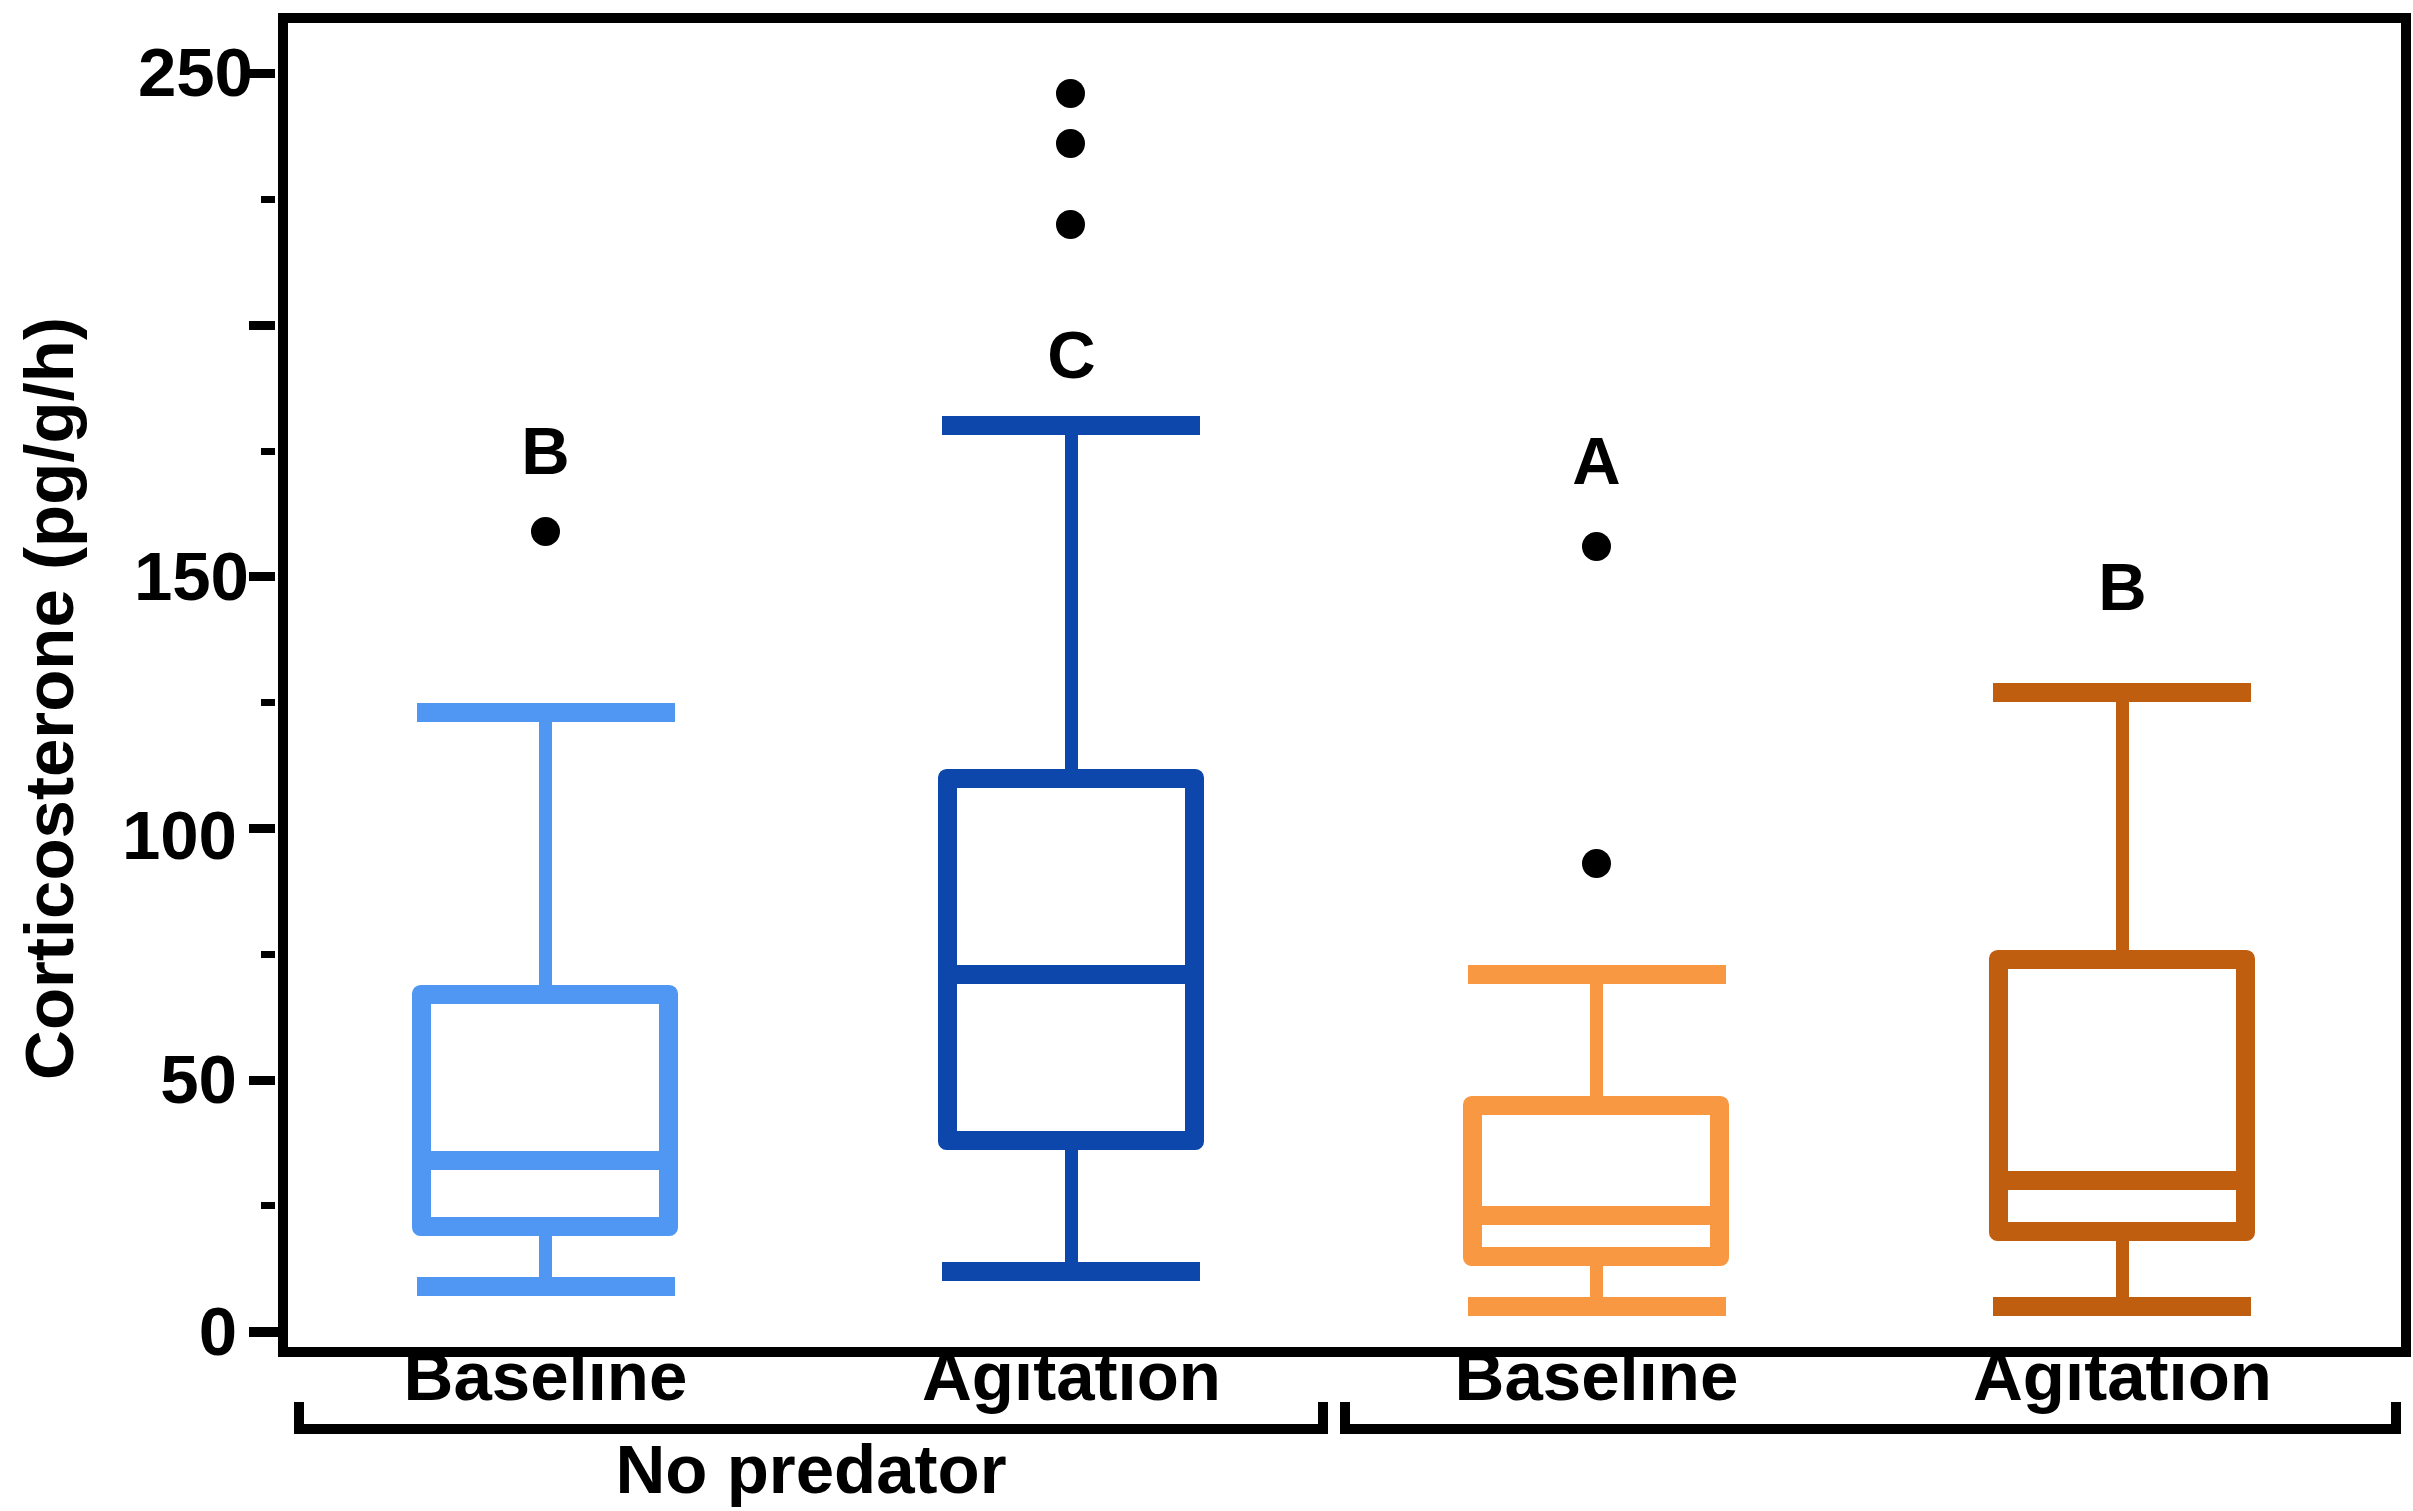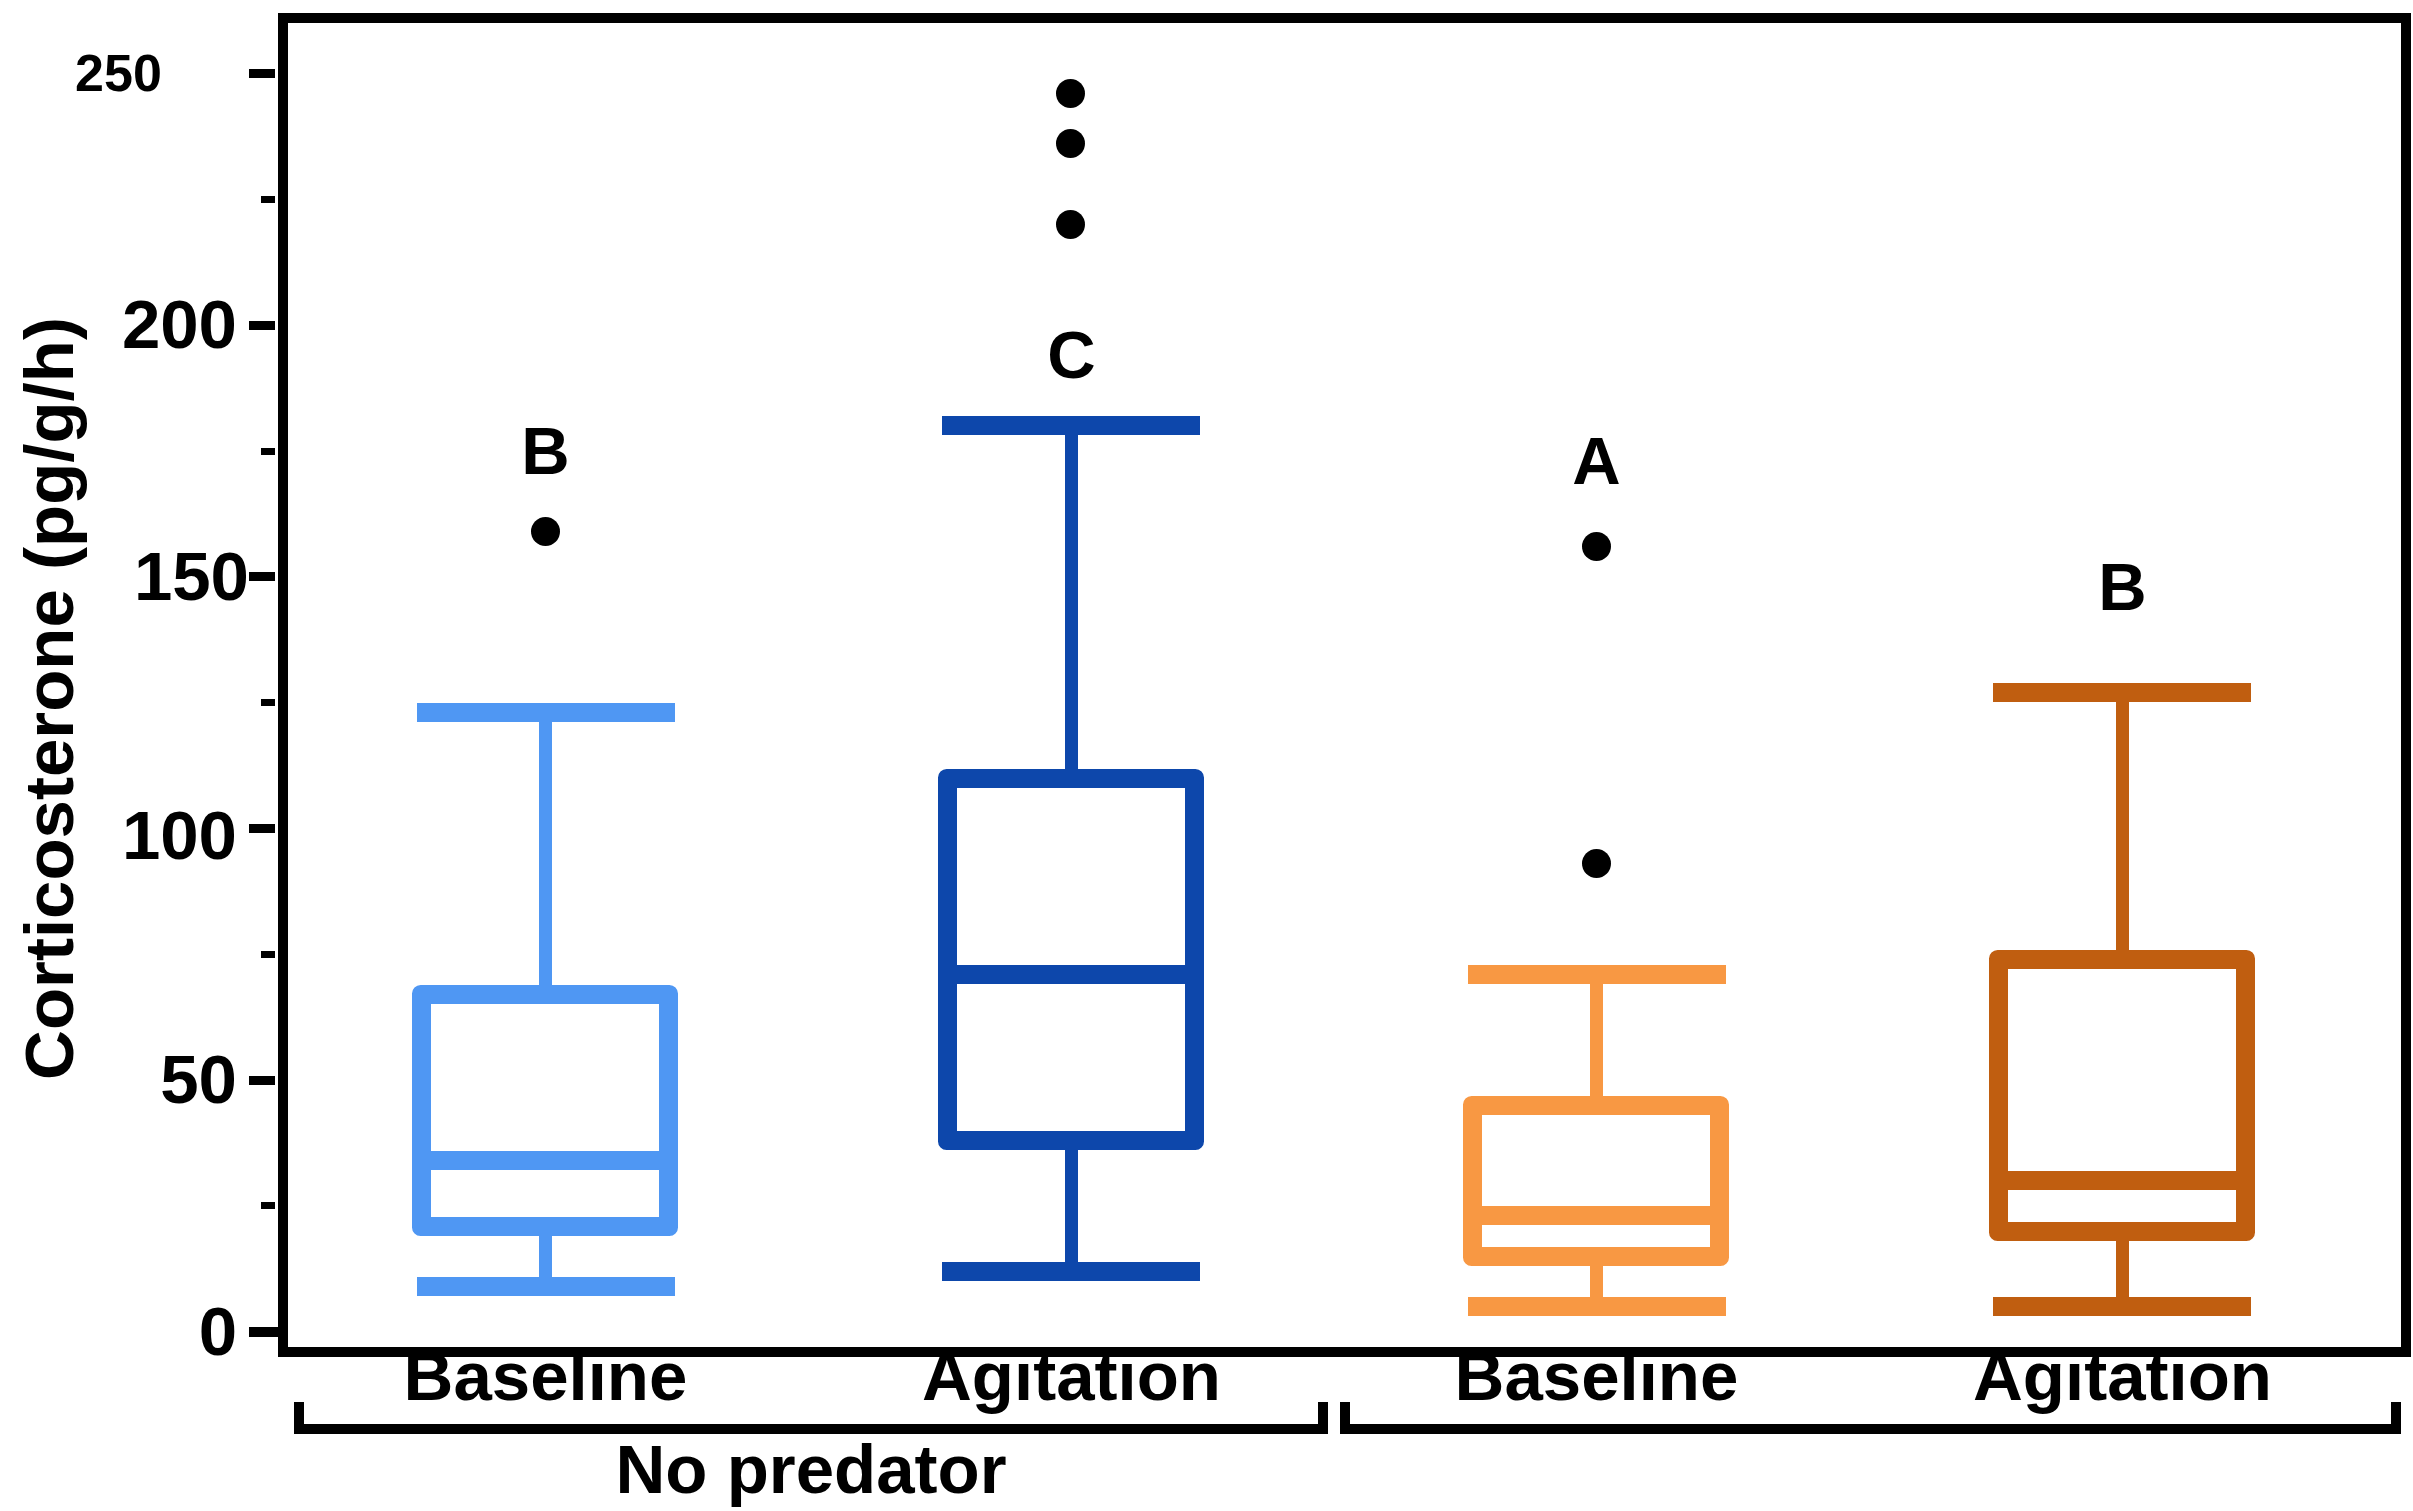--- a/index.html
+++ b/index.html
@@ -31,23 +31,22 @@
       <div class="tick" style="left: 249px; top: 1327px; width: 30px; height: 10.4px; background: rgb(0, 0, 0);"></div>
       <div class="tick" style="left: 249px; top: 1327px; width: 26px; height: 8.6px;"></div>
       <div class="ticklab" style="left: 0px; top: 1294px; width: 237px; font-size: 69px; line-height: 76px;">0</div>
       <div class="tick" style="left: 249px; top: 1076px; width: 26px; height: 8.6px;"></div>
       <div class="ticklab" style="left: 0px; top: 1042px; width: 237px; font-size: 69px; line-height: 76px;">50</div>
       <div class="tick" style="left: 249px; top: 824px; width: 26px; height: 8.6px;"></div>
       <div class="ticklab" style="left: 0px; top: 790px; width: 237px; font-size: 69px; line-height: 76px; margin-top: 8px;">100</div>
       <div class="tick" style="left: 249px; top: 572px; width: 26px; height: 8.6px;"></div>
       <div class="ticklab" style="left: 0px; top: 539px; width: 237px; font-size: 69px; line-height: 76px; padding-left: 12px;">150</div>
       <div class="tick" style="left: 249px; top: 321px; width: 26px; height: 8.6px;"></div>
-      <div class="ticklab" style="left: 0px; top: 287px; width: 237px; font-size: 69px; line-height: 76px;">200</div>
       <div class="tick" style="left: 249px; top: 69px; width: 26px; height: 8.6px;"></div>
-      <div class="ticklab" style="left: 0px; top: 35px; width: 237px; font-size: 52px; line-height: 76px; text-align: center;">250</div>
+      <div class="ticklab" style="left: 16px; top: 35px; width: 237px; font-size: 69px; line-height: 76px;">250</div>
       <div class="tick" style="left: 261px; top: 1202px; width: 14px; height: 7px;"></div>
       <div class="tick" style="left: 261px; top: 951px; width: 14px; height: 7px;"></div>
       <div class="tick" style="left: 261px; top: 699px; width: 14px; height: 7px;"></div>
       <div class="tick" style="left: 261px; top: 448px; width: 14px; height: 7px;"></div>
       <div class="tick" style="left: 261px; top: 196px; width: 14px; height: 7px;"></div>
       <div class="whisk" style="left: 539px; top: 713px; width: 13px; height: 574px; background: rgb(79, 151, 243);"></div>
       <div class="cap" style="left: 417px; top: 703px; width: 258px; height: 19px; background: rgb(79, 151, 243);"></div>
       <div class="cap" style="left: 417px; top: 1277px; width: 258px; height: 19px; background: rgb(79, 151, 243);"></div>
       <div class="boxbody" style="left: 412px; top: 985px; width: 266px; height: 251px; border: 19px solid rgb(79, 151, 243);"></div>
       <div class="medline" style="left: 431px; top: 1151px; width: 228px; height: 19px; background: rgb(79, 151, 243);"></div>

